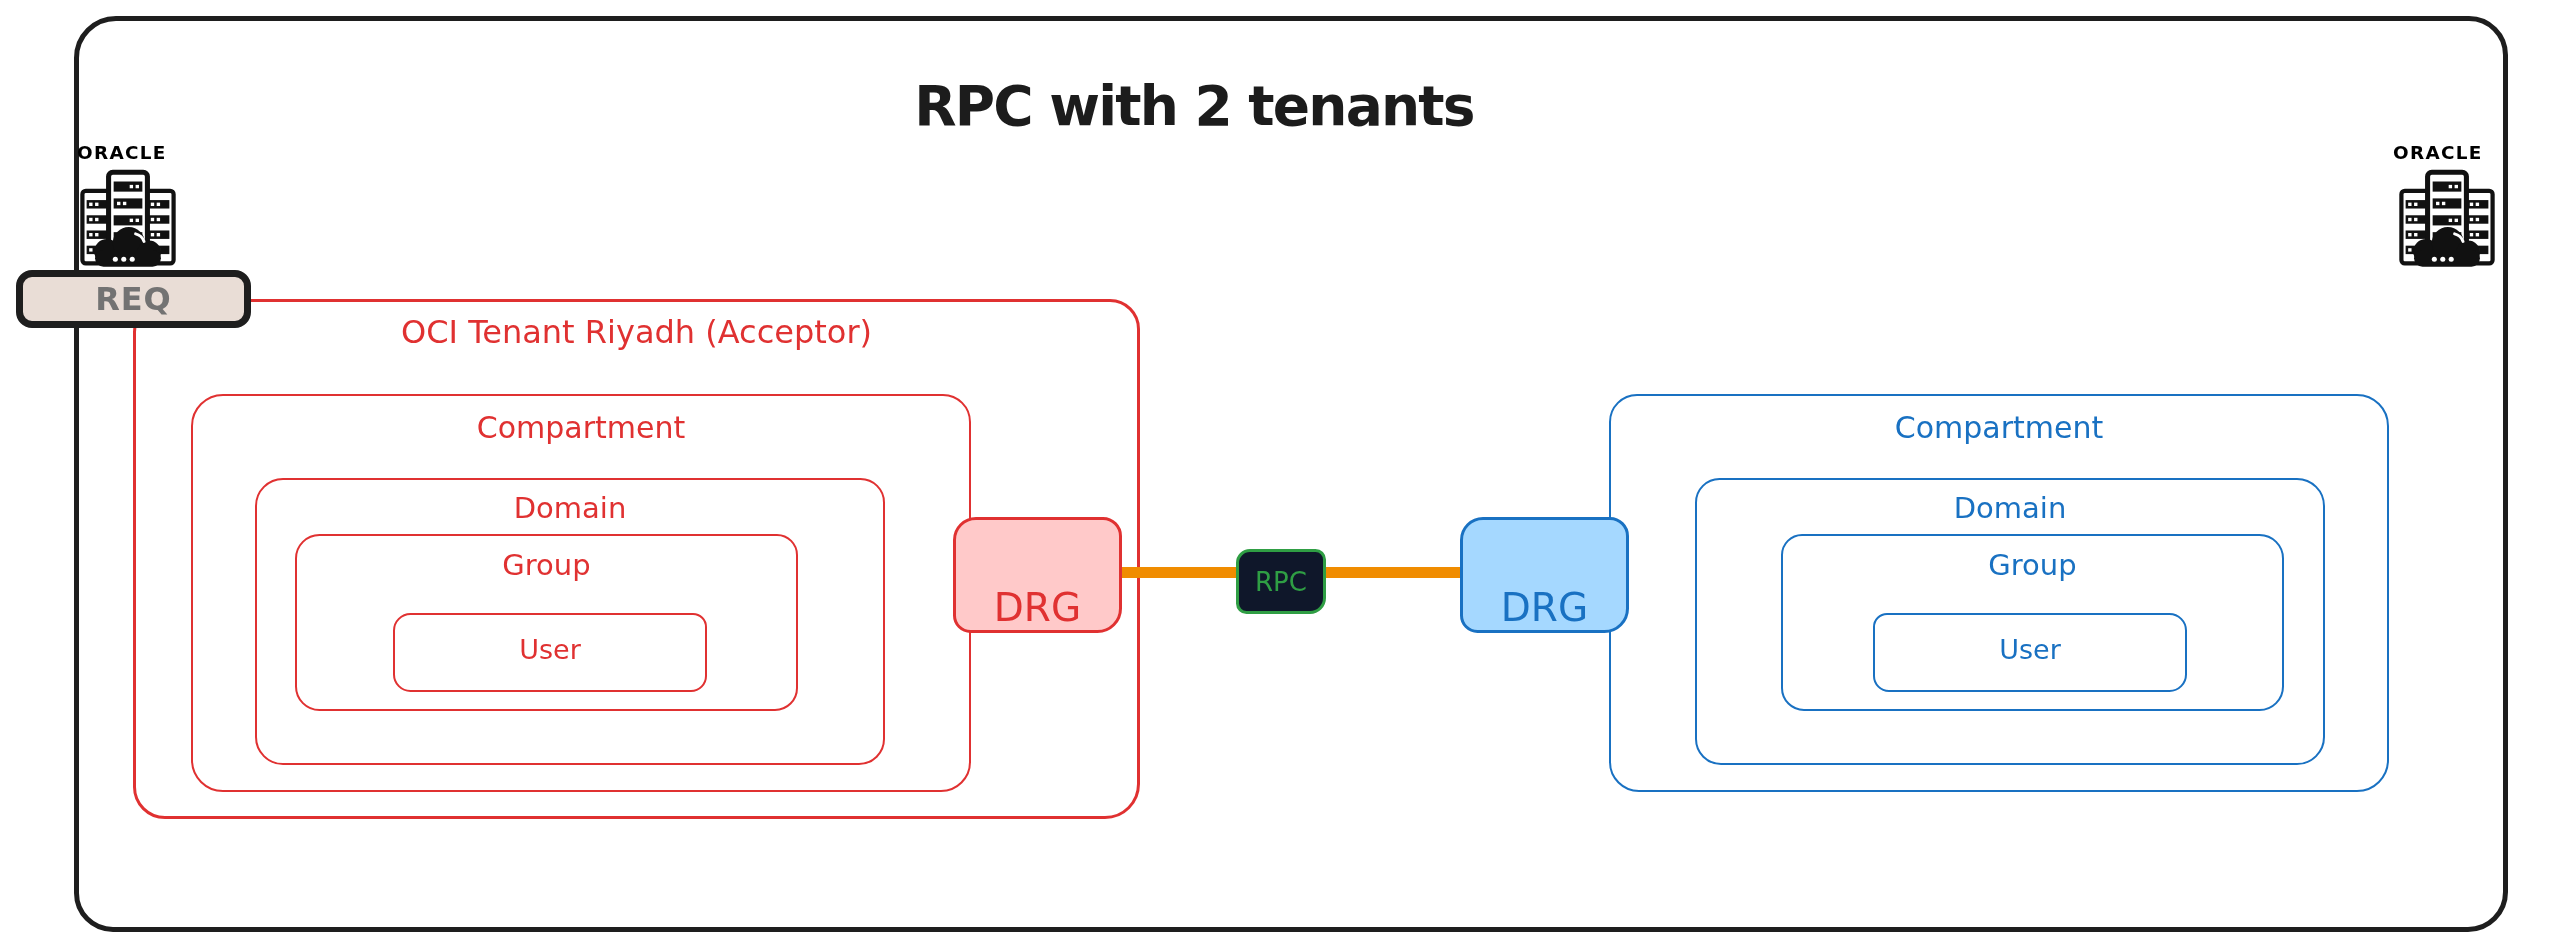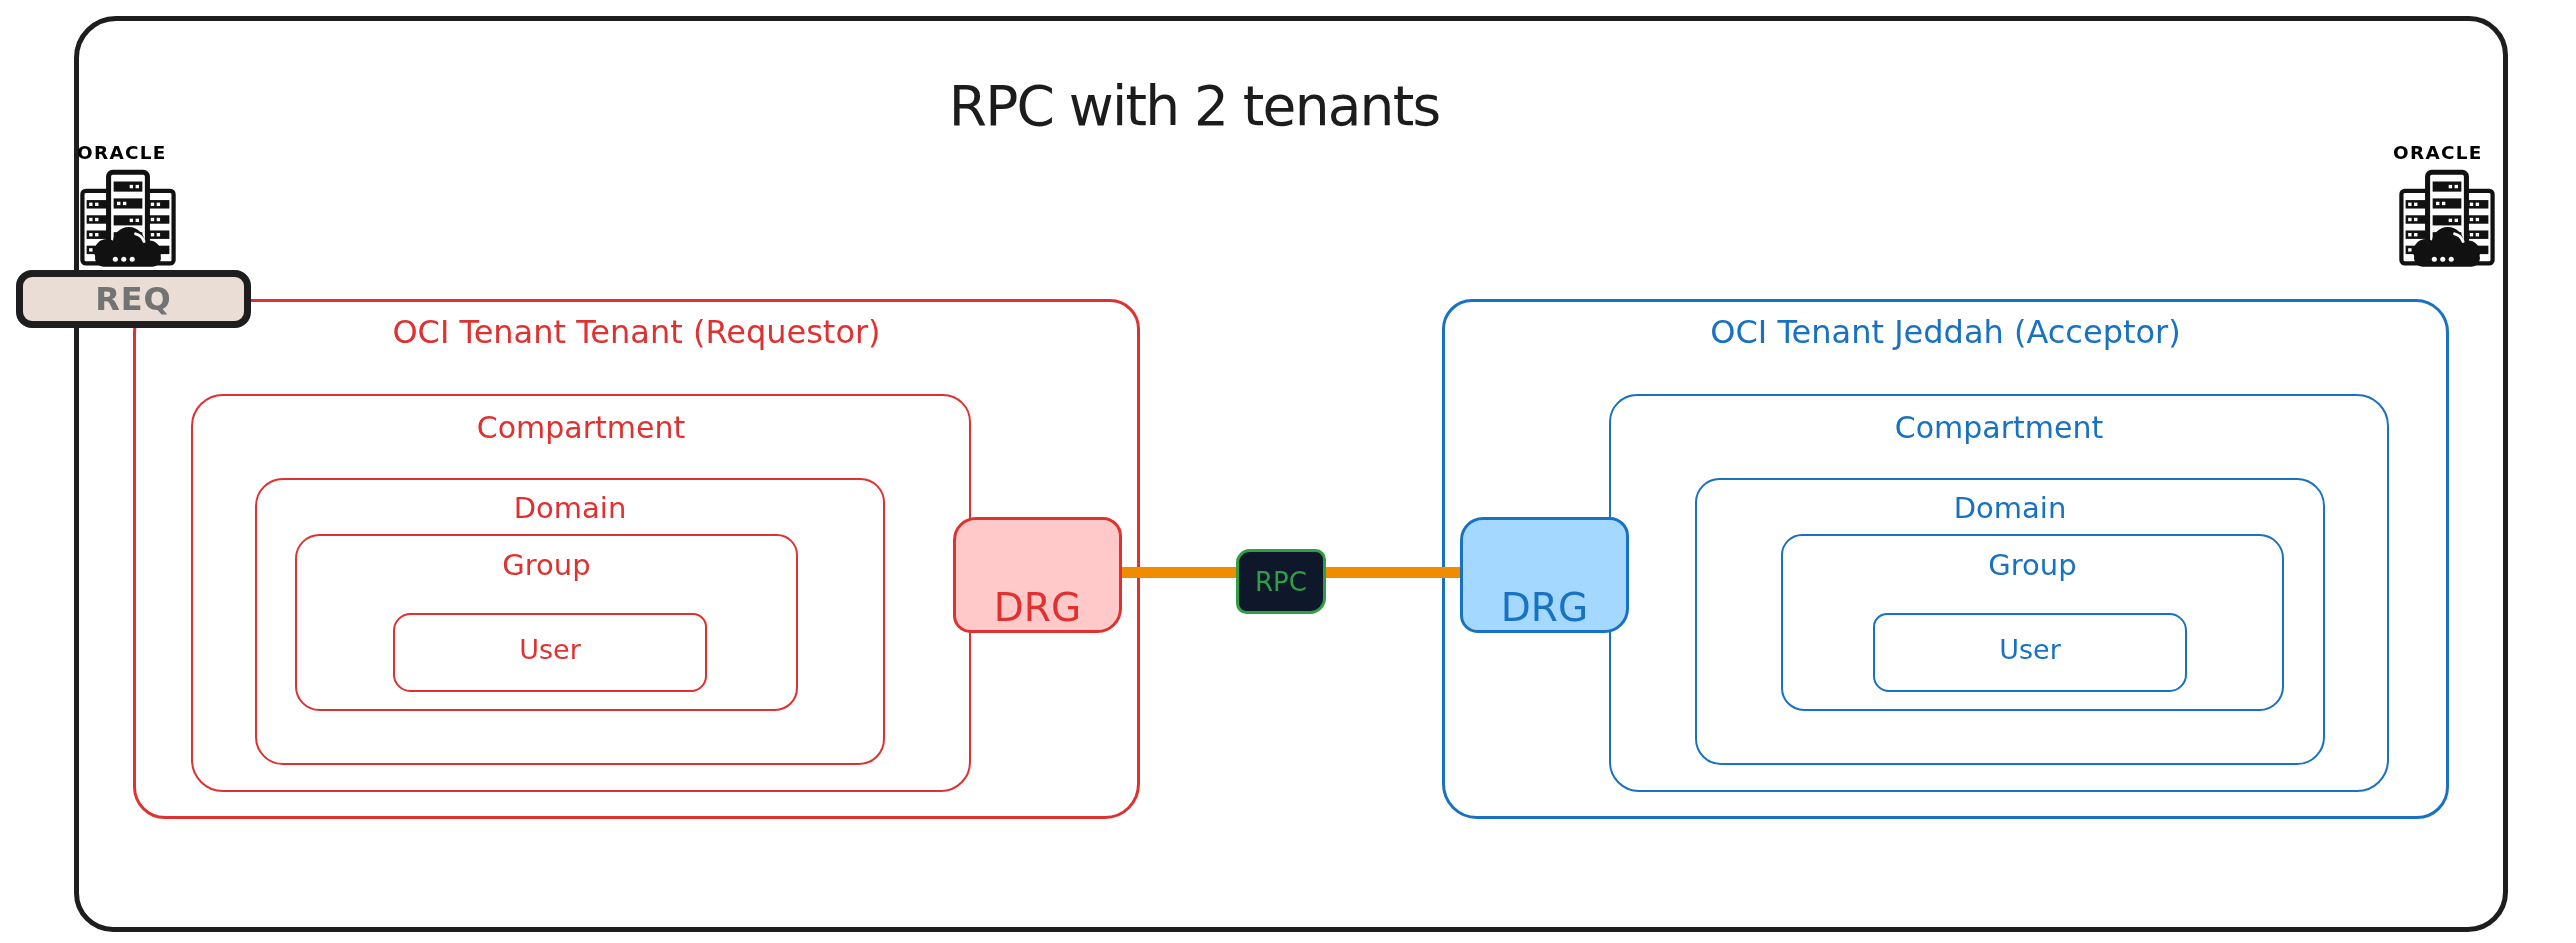--- a/index.html
+++ b/index.html
@@ -4,21 +4,21 @@
 <style>
   html,body{margin:0;padding:0;background:#ffffff;}
   .canvas{position:relative;width:2576px;height:944px;background:#ffffff;
           font-family:"DejaVu Sans",sans-serif;overflow:hidden;}
 
   
   .outer-box{position:absolute;left:74px;top:16px;width:2424px;height:906px;
              border:5.3px solid #1e1e1e;border-radius:42px 39px 40px 39px;z-index:0;}
 
   .page-title{position:absolute;left:896px;top:74px;width:596px;text-align:center;
-              font-size:55px;font-weight:400;letter-spacing:-1.8px;color:#1c1c1c;z-index:2;}
+              font-size:55px;font-weight:700;letter-spacing:-1.8px;color:#1c1c1c;z-index:2;}
 
   
   .box{position:absolute;background:transparent;z-index:1;}
   .red-box{border:3.5px solid #e03131;}
   .blue-box{border:3.5px solid #1971c2;}
   .thin{border-width:2.6px;text-decoration:underline;}
   .box-label{position:absolute;left:0;right:0;text-align:center;font-weight:400;}
   .red-text{color:#e03131;}
   .blue-text{color:#1971c2;}
 
@@ -111,38 +111,35 @@
   </defs>
 </svg>
 
 <div class="canvas">
 
   <div class="outer-box"></div>
 
   <div class="page-title">RPC with 2 tenants</div>
 
   <div class="box red-box" style="left:133px;top:299px;width:1001px;height:514px;border-radius:33px 30px 35px 32px;">
-    <div class="box-label red-text" style="top:10.5px;font-size:32px;">OCI Tenant Tenant (Requestor)</div>
+    <div class="box-label red-text" style="top:10.5px;font-size:32px;">OCI Tenant Riyadh (Acceptor)</div>
   </div>
   <div class="box red-box thin" style="left:191px;top:394px;width:776px;height:394px;border-radius:32px 28px 30px 32px;">
     <div class="box-label red-text" style="top:14px;font-size:30px;">Compartment</div>
   </div>
   <div class="box red-box thin" style="left:255px;top:478px;width:626px;height:283px;border-radius:28px 24.5px 26px 28px;">
     <div class="box-label red-text" style="top:11.4px;font-size:29px;">Domain</div>
   </div>
   <div class="box red-box thin" style="left:295px;top:534px;width:499px;height:173px;border-radius:24.5px 21px 23px 24.5px;">
     <div class="box-label red-text" style="top:12.3px;font-size:29px;">Group</div>
   </div>
   <div class="box red-box thin" style="left:393px;top:613px;width:310px;height:75px;border-radius:17.5px 14px 16px 17.5px;">
     <div class="box-label red-text" style="top:19px;font-size:27px;">User</div>
   </div>
 
-  <div class="box blue-box" style="left:1442px;top:299px;width:1001px;height:514px;border-radius:30px 33px 32px 35px;">
-    <div class="box-label blue-text" style="top:10.5px;font-size:32px;">OCI Tenant Jeddah (Acceptor)</div>
-  </div>
   <div class="box blue-box thin" style="left:1609px;top:394px;width:776px;height:394px;border-radius:28px 32px 32px 30px;">
     <div class="box-label blue-text" style="top:14px;font-size:30px;">Compartment</div>
   </div>
   <div class="box blue-box thin" style="left:1695px;top:478px;width:626px;height:283px;border-radius:24.5px 28px 28px 26px;">
     <div class="box-label blue-text" style="top:11.4px;font-size:29px;">Domain</div>
   </div>
   <div class="box blue-box thin" style="left:1781px;top:534px;width:499px;height:173px;border-radius:21px 24.5px 24.5px 23px;">
     <div class="box-label blue-text" style="top:12.3px;font-size:29px;">Group</div>
   </div>
   <div class="box blue-box thin" style="left:1873px;top:613px;width:310px;height:75px;border-radius:14px 17.5px 17.5px 16px;">

